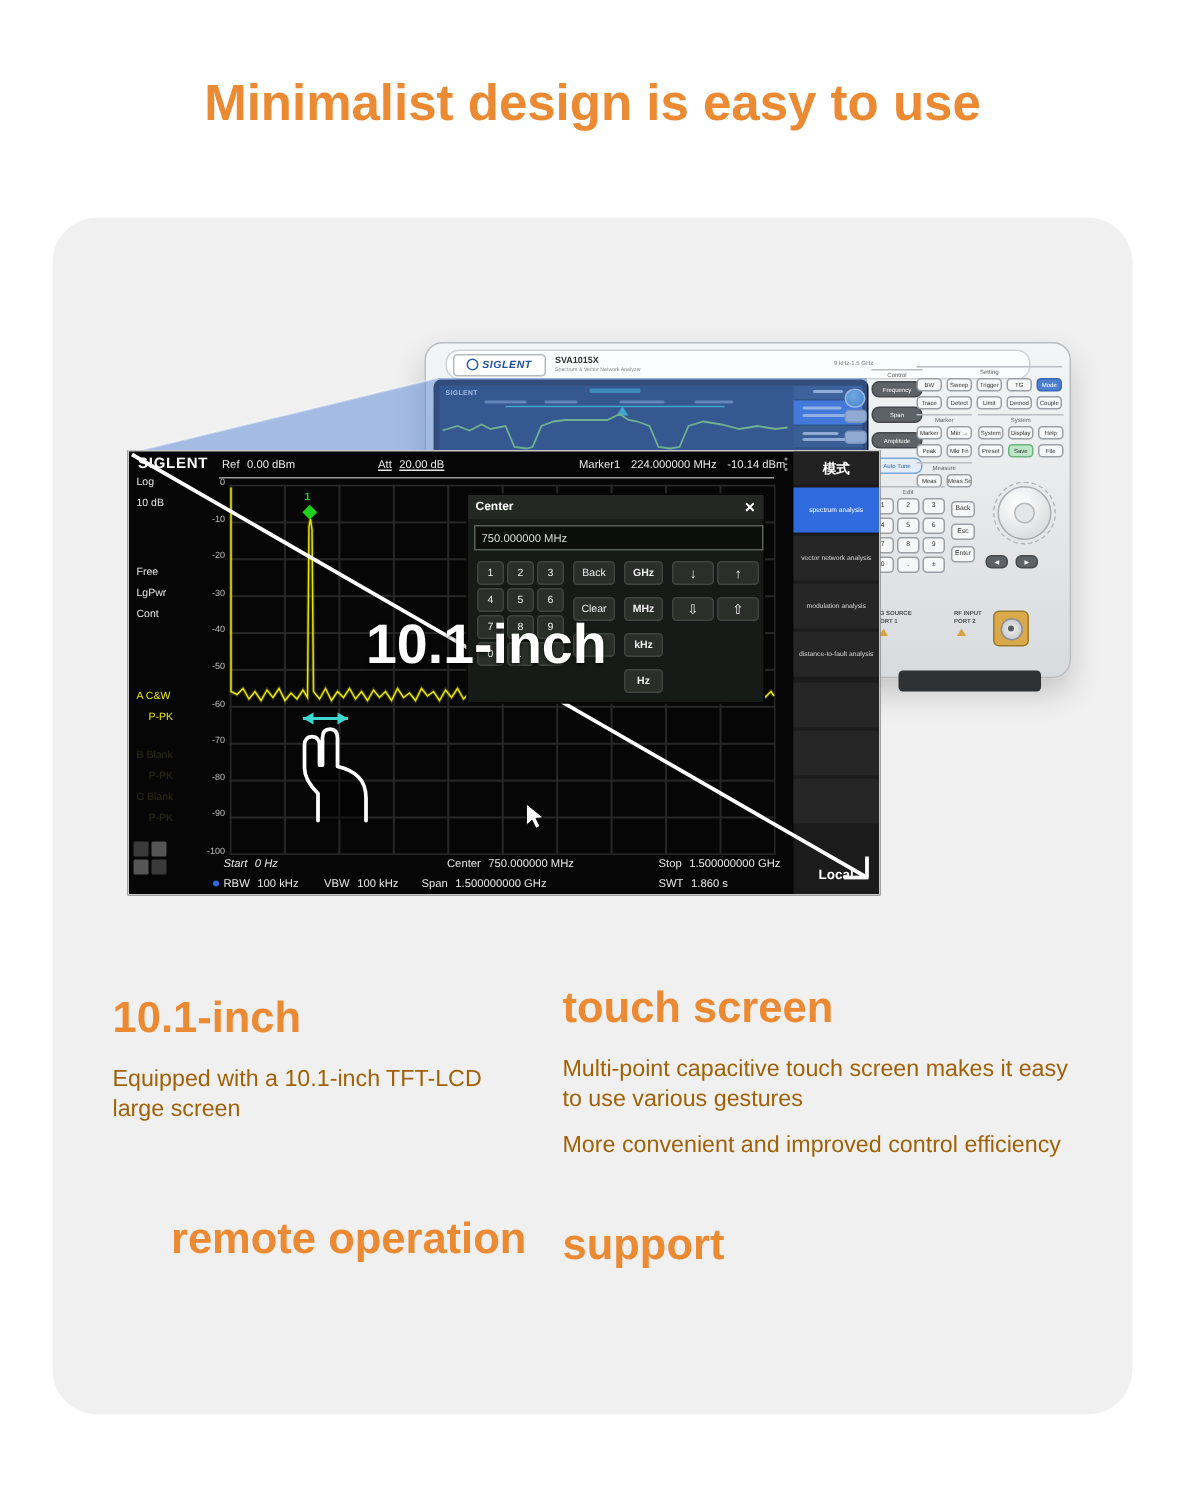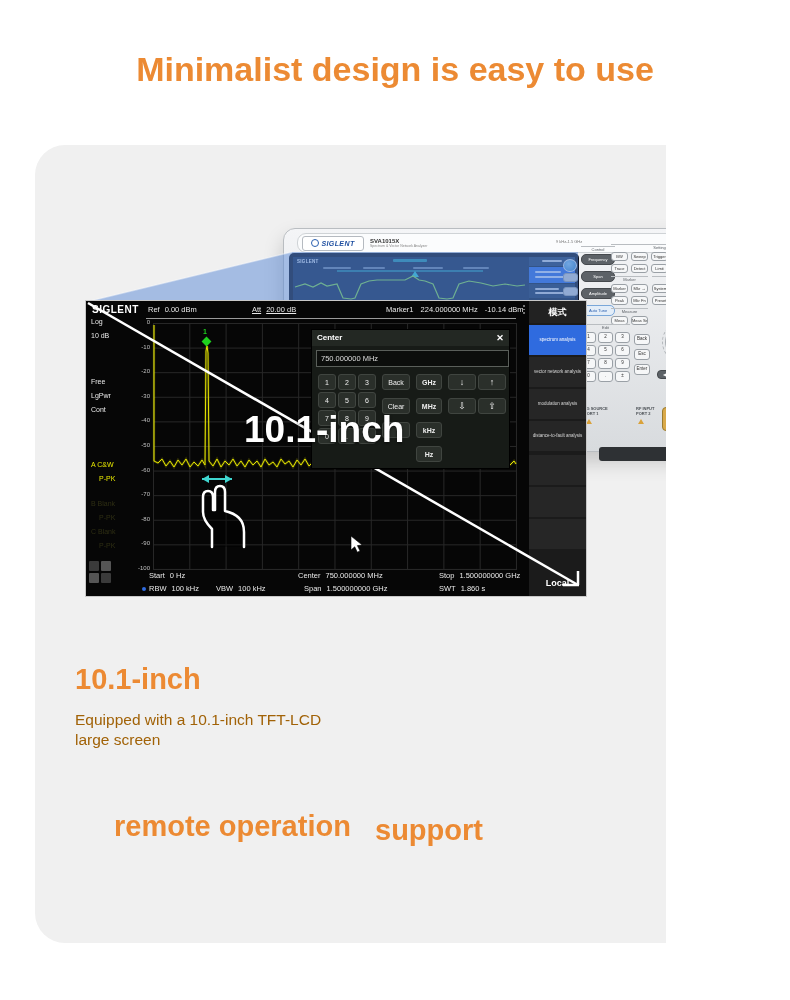--- a/index.html
+++ b/index.html
@@ -1,16 +1,16 @@
 <!DOCTYPE html>
 <html><head>
 <meta charset="utf-8">
 <style>
   html,body{margin:0;padding:0;background:#fff;}
-  .stage{position:relative;width:666px;height:1000px;background:#fff;overflow:hidden;
+  .stage{position:relative;width:790px;height:1000px;background:#fff;overflow:hidden;
          font-family:"Liberation Sans",sans-serif;}
   .abs{position:absolute;}
   
   .page-title{position:absolute;left:0;top:50px;width:790px;text-align:center;
     font-size:34px;font-weight:bold;color:#EC8A33;letter-spacing:0;}
   
   .card{position:absolute;left:35px;top:145px;width:720px;height:798px;
     background:#f0f0f0;border-radius:30px;}
   
   .instrument{position:absolute;left:283px;top:228px;width:429px;height:222px;
@@ -378,37 +378,37 @@
         <div class="menu-empty"></div>
       </div>
     </div>
     <div class="menu-dots">
         <i></i>
         <i></i>
         <i></i>
       </div>
     <div class="local-lab">Local</div>
 
-    <div class="scr" style="left:63px;top:270px;">
+    <div class="scr" style="left:63px;top:270px;font-style:italic;">
       <span class="sl">Start</span><span>0 Hz</span>
     </div>
     <div class="scr" style="left:212px;top:270px;">
       <span class="sl">Center</span><span>750.000000 MHz</span>
     </div>
     <div class="scr" style="left:353px;top:270px;">
       <span class="sl">Stop</span><span>1.500000000 GHz</span>
     </div>
     <span class="rbw-dot"></span>
     <div class="scr" style="left:63px;top:283px;">
       <span class="sl">RBW</span><span>100 kHz</span>
     </div>
     <div class="scr" style="left:130px;top:283px;">
       <span class="sl">VBW</span><span>100 kHz</span>
     </div>
-    <div class="scr" style="left:218px;top:283px;">
+    <div class="scr" style="left:195px;top:283px;">
       <span class="sl">Span</span><span>1.500000000 GHz</span>
     </div>
     <div class="scr" style="left:353px;top:283px;">
       <span class="sl">SWT</span><span>1.860 s</span>
     </div>
     <div class="layout-icon">
         <i></i>
         <i></i>
         <i></i>
         <i></i>
@@ -474,20 +474,25 @@
       <g>
         <path d="M265 235 l0 14 l3.7 -3.2 l2.6 5.4 l2.7 -1.3 l-2.6 -5.3 l4.8 -0.5 z" fill="#fff" stroke="#000" stroke-width="0.6"></path>
       </g>
     </svg>
   </div>
 
   <div class="feature" style="left:75px;top:663px;width:280px;">
     <h2>10.1-inch</h2>
     <p>Equipped with a 10.1-inch TFT-LCD large screen</p>
   </div>
+  <div class="feature" style="left:375px;top:656px;width:350px;">
+    <h2>touch screen</h2>
+    <p>Multi-point capacitive touch screen makes it easy to use various gestures</p>
+    <p>More convenient and improved control efficiency</p>
+  </div>
   <div class="feature" style="left:75px;top:810px;width:290px;margin-left:39px;">
     <h2>remote operation</h2>
   </div>
   <div class="feature" style="left:375px;top:814px;width:360px;">
     <h2>support</h2>
   </div>
 
 </div>
 
 </body></html>

